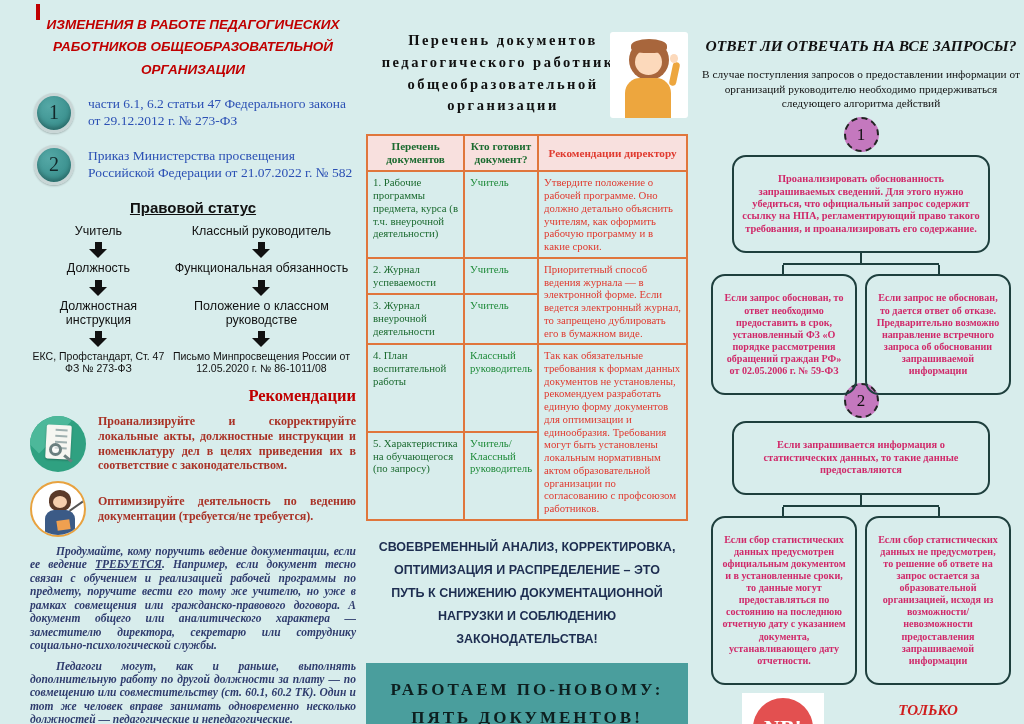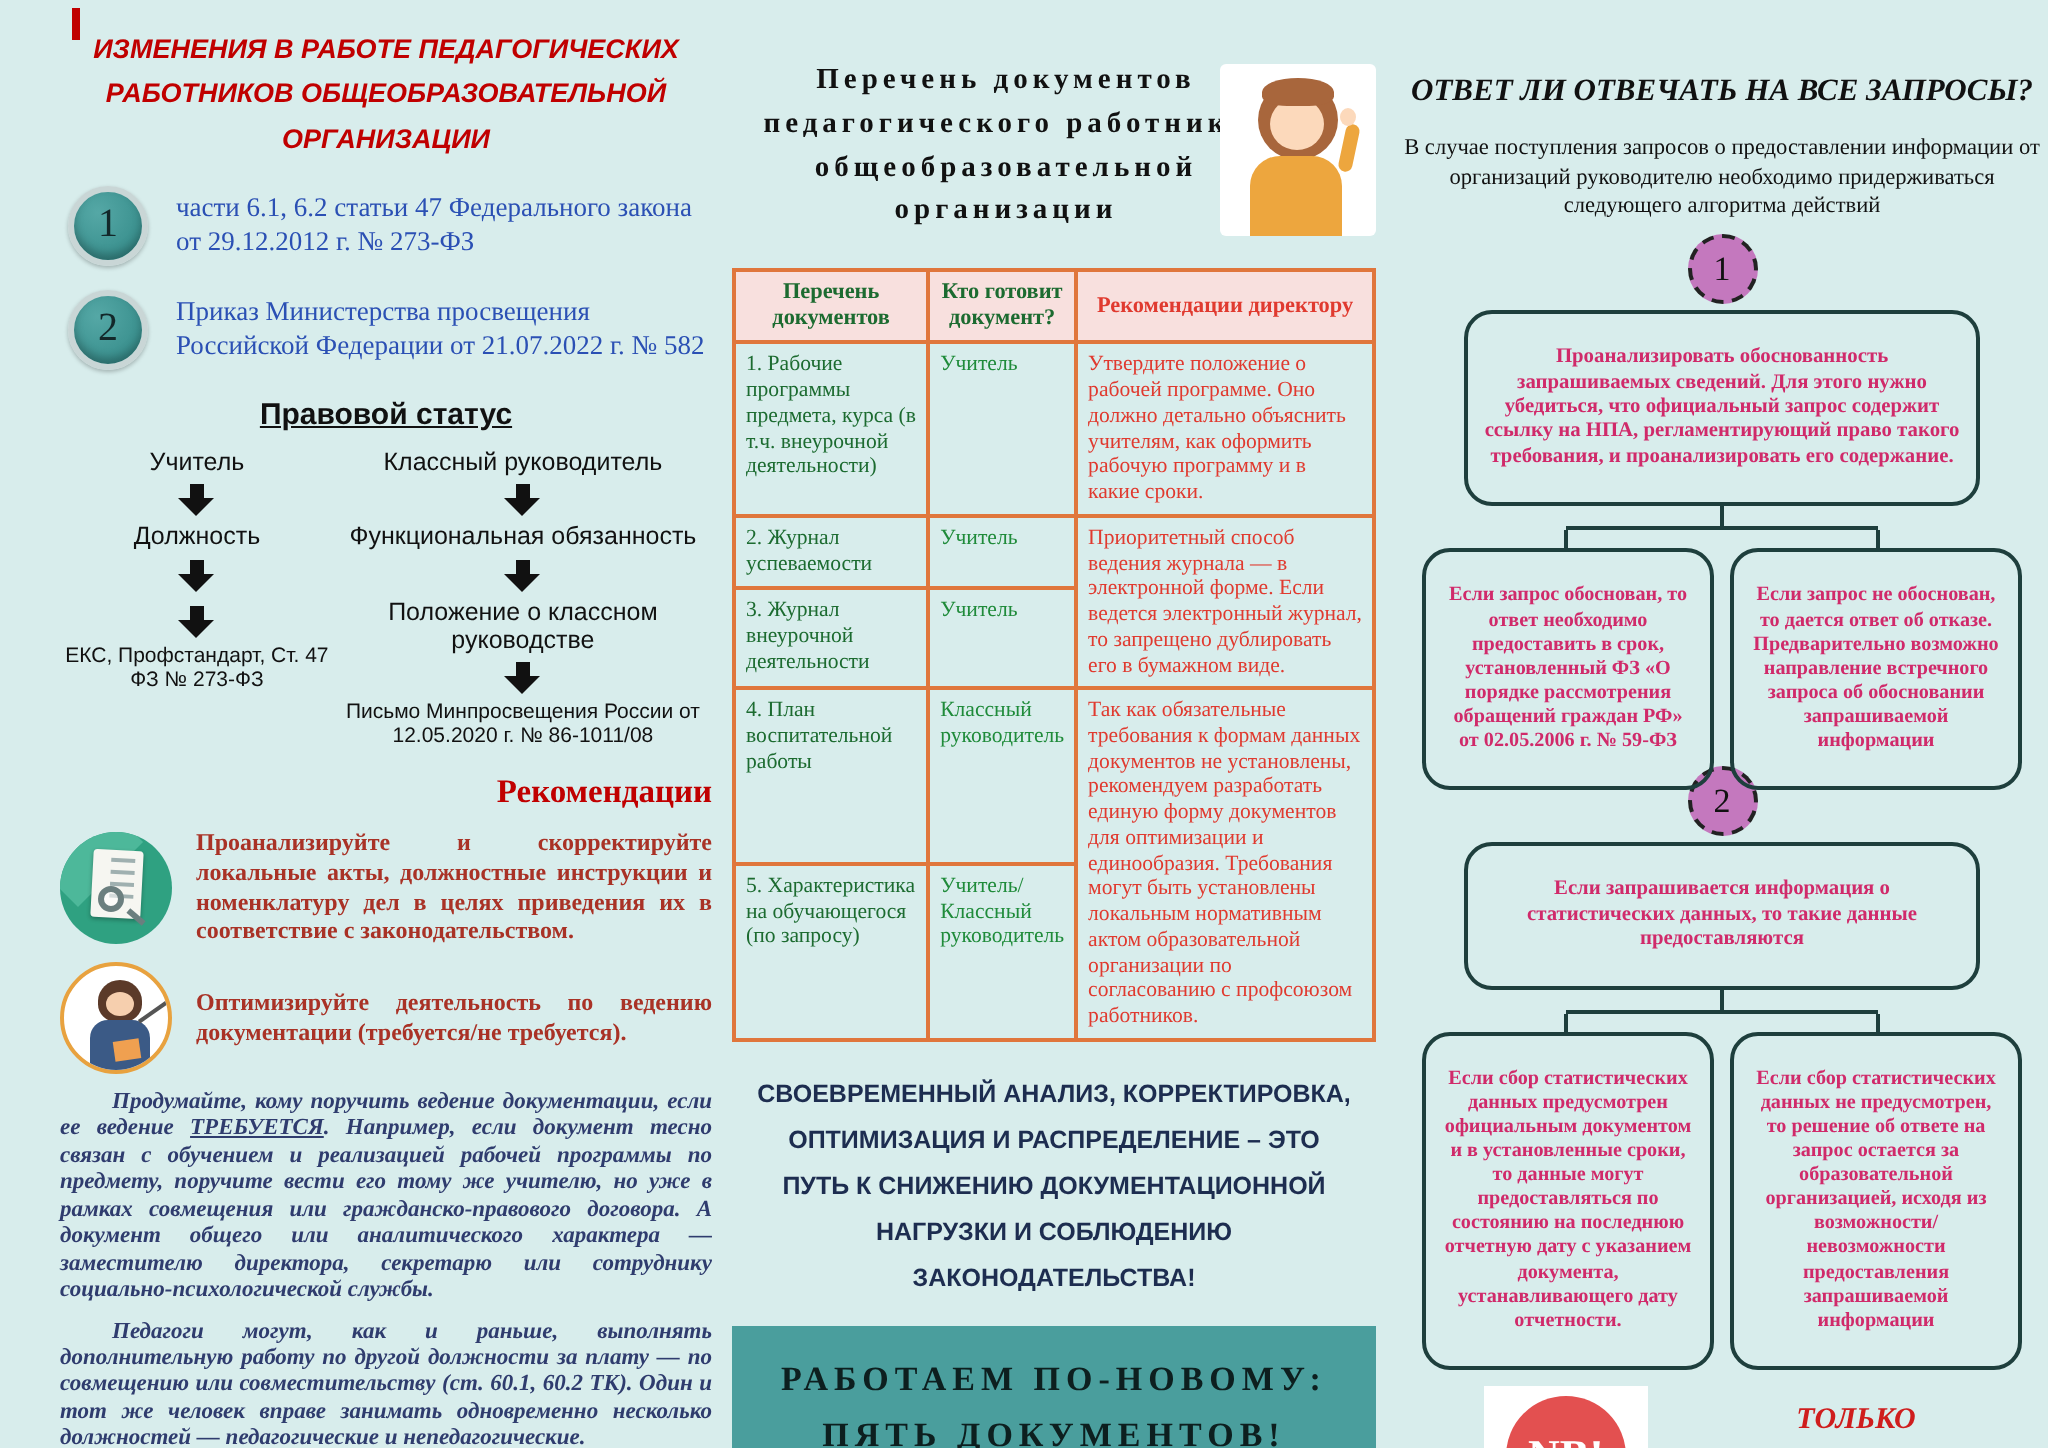--- a/index.html
+++ b/index.html
@@ -131,20 +131,21 @@
         <div class="node">Учитель</div>
         <div class="dn-arrow">
             <i class="st"></i>
             <i class="hd"></i>
           </div>
         <div class="node">Должность</div>
         <div class="dn-arrow">
             <i class="st"></i>
             <i class="hd"></i>
           </div>
+        <div class="node">Должностная инструкция</div>
         <div class="dn-arrow">
             <i class="st"></i>
             <i class="hd"></i>
           </div>
         <div class="node small">ЕКС, Профстандарт, Ст. 47 ФЗ № 273-ФЗ</div>
       </div>
       <div class="lc b">
         <div class="node">Классный руководитель</div>
         <div class="dn-arrow">
             <i class="st"></i>

